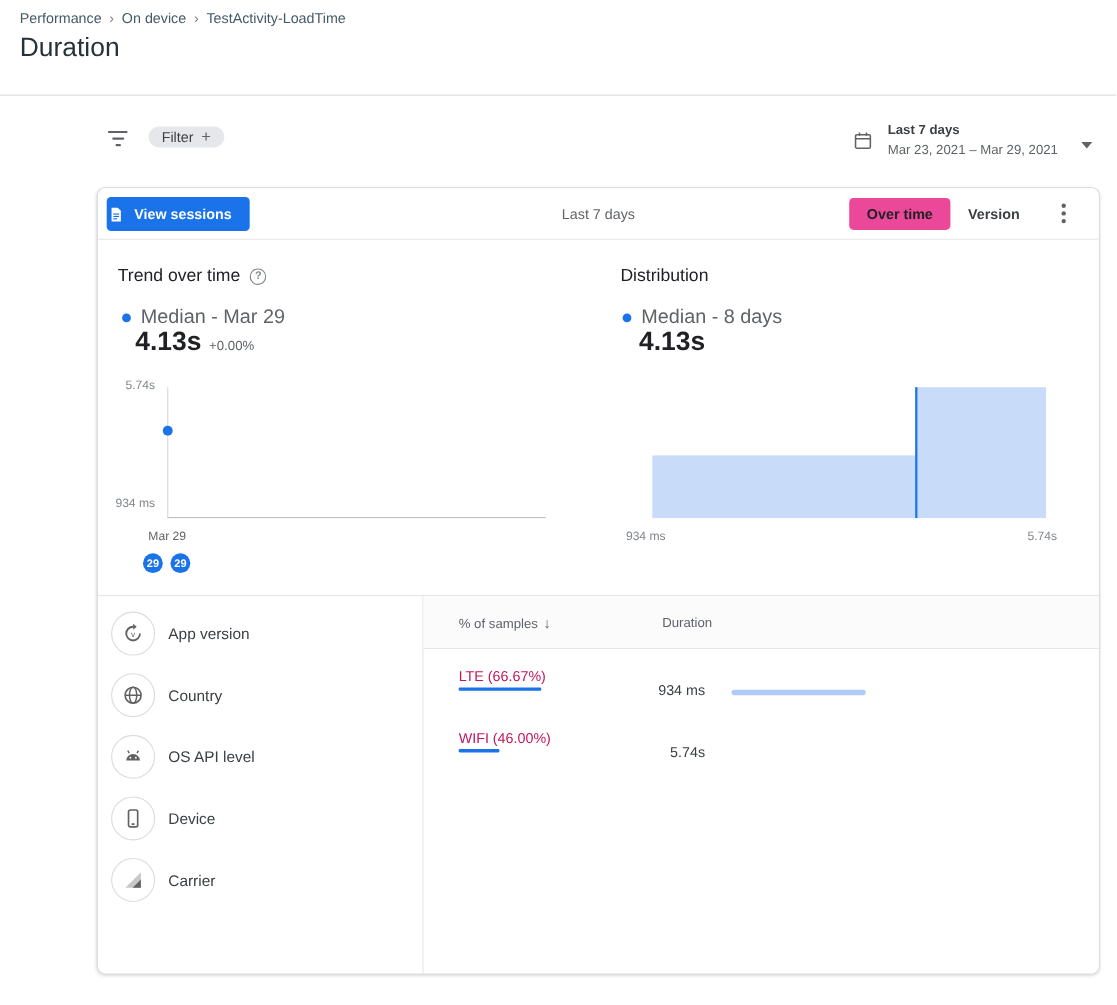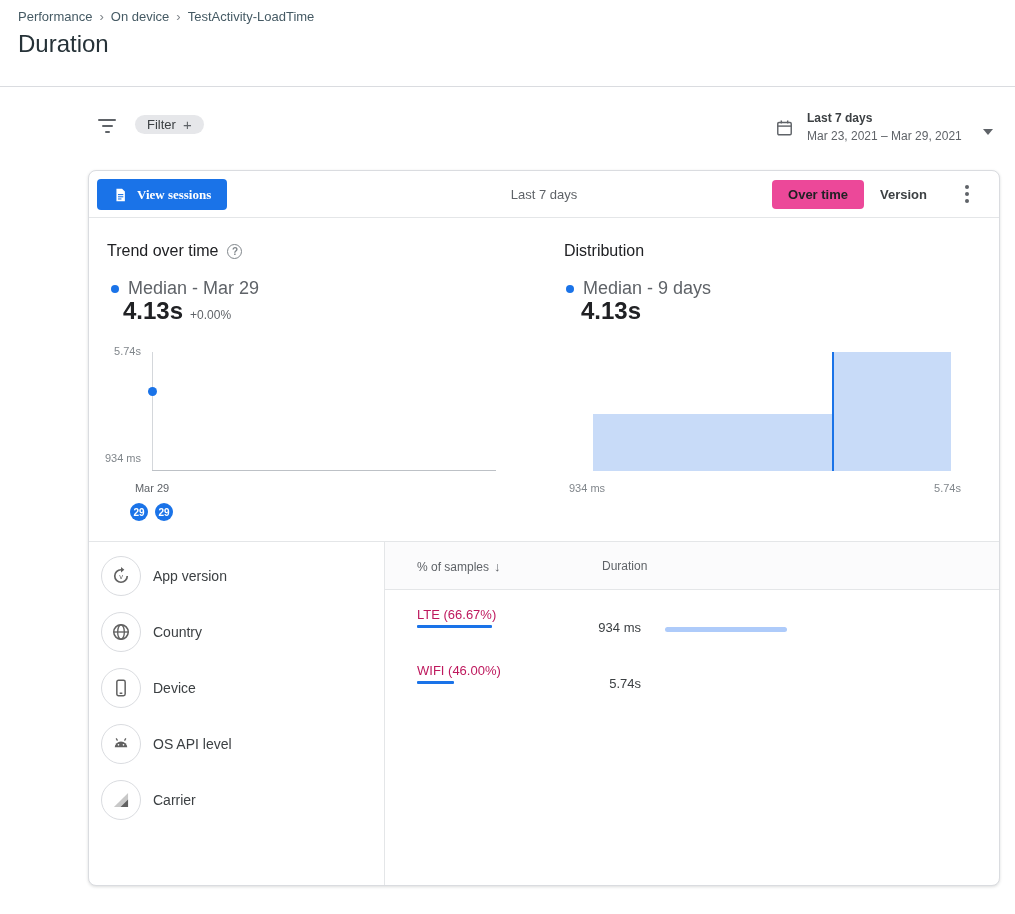--- a/index.html
+++ b/index.html
@@ -24,21 +24,21 @@
   .date-picker { left:775px; top:111px; width:228px; height:44px; display:flex; cursor:pointer; }
   .date-picker svg { margin-top:7px; }
   .dp-text { margin-left:13px; }
   .dp-title { font-size:12px; font-weight:700; color:#3c4043; }
   .dp-range { font-size:12px; color:#5f6368; margin-top:4px; }
   .dp-caret { left:983px; top:129px; width:0; height:0; border-left:5px solid transparent; border-right:5px solid transparent; border-top:6px solid #5f6368; }
 
   
   .card { left:88px; top:170px; width:912px; height:716px; background:#fff; border:1px solid #dadce0; border-radius:8px; box-shadow:0 1px 3px rgba(60,64,67,.18); overflow:hidden; }
   .card-header { position:absolute; top:0; left:0; right:0; height:47px; border-bottom:1px solid #e4e6e8; }
-  .view-sessions-btn { position:absolute; left:8px; top:8px; height:31px; background:#1a73e8; color:#fff; border:none; border-radius:4px; display:inline-flex; align-items:center; gap:9px; padding:0 16px 0 16px; font-size:13px; font-weight:700; font-family:Liberation Serif, serif; cursor:pointer; }
+  .view-sessions-btn { position:absolute; left:8px; top:8px; height:31px; background:#1a73e8; color:#fff; border:none; border-radius:4px; display:inline-flex; align-items:center; gap:9px; padding:0 16px 0 1px; font-size:13px; font-weight:700; font-family:Liberation Sans, sans-serif; cursor:pointer; }
   .period-label { position:absolute; left:0; right:0; top:16px; text-align:center; font-size:13px; color:#5f6368; pointer-events:none; }
   .tabs { position:absolute; right:56px; top:9px; display:flex; align-items:center; }
   .tab { height:29px; line-height:29px; padding:0 16px; font-size:13px; font-weight:700; color:#3c4043; border-radius:4px; cursor:pointer; }
   .tab.selected { background:#ec4899; color:#202124; }
   .kebab { position:absolute; right:24px; top:14px; width:16px; height:20px; display:flex; flex-direction:column; align-items:center; gap:3px; cursor:pointer; }
   .kebab b { width:4px; height:4px; border-radius:50%; background:#5f6368; }
 
   
   .chart-title { font-size:16px; color:#202124; display:flex; align-items:center; gap:9px; }
   .help-icon { width:15px; height:15px; border:1.4px solid #80868b; border-radius:50%; color:#80868b; font-size:10px; font-weight:700; display:inline-flex; align-items:center; justify-content:center; cursor:pointer; }
@@ -171,21 +171,21 @@
       <div class="trend-guide"></div>
       <div class="trend-point" style="top: calc(33.5% - 4.5px);"></div>
     </div>
     <div class="abs trend-xtick">Mar 29</div>
     <span class="abs range-handle" style="left:41px;">29</span>
     <span class="abs range-handle" style="left:66px;">29</span>
 
     <div class="abs dist-title chart-title">Distribution</div>
     <div class="abs dist-legend legend">
       <span class="legend-dot"></span>
-      <span>Median - 9 days</span>
+      <span>Median - 8 days</span>
     </div>
     <div class="abs dist-value big-value">4.13s</div>
     <div class="abs dist-plot">
         <div class="hist-bar" style="left: 0%; width: 66.7%; height: 48%; background: rgb(200, 219, 248);"></div>
         <div class="hist-bar" style="left: 66.7%; width: 33.3%; height: 100%; background: rgb(200, 219, 248);"></div>
         <div class="median-line" style="left: 66.7%; background: rgb(26, 115, 232);"></div>
       </div>
     <div class="abs axis-label dist-xmin">934 ms</div>
     <div class="abs axis-label dist-xmax">5.74s</div>
 
@@ -210,40 +210,40 @@
               <ellipse cx="12" cy="12" rx="4" ry="8.7" fill="none" stroke="currentColor" stroke-width="1.6"></ellipse>
               <line x1="3.3" y1="12" x2="20.7" y2="12" stroke="currentColor" stroke-width="1.6"></line>
             </svg>
           </span>
           <span class="dim-label">Country</span>
         </div>
 
         <div class="dim-item">
           <span class="icon-circle">
             <svg width="20" height="20" viewBox="0 0 24 24">
-              <rect x="7" y="2.8" width="10" height="18.4" rx="2" fill="none" stroke="currentColor" stroke-width="1.8"></rect>
-              <line x1="10.4" y1="18.3" x2="13.6" y2="18.3" stroke="currentColor" stroke-width="1.8"></line>
-            </svg>
-          </span>
-          <span class="dim-label">Device</span>
-        </div>
-
-        <div class="dim-item">
-          <span class="icon-circle">
-            <svg width="20" height="20" viewBox="0 0 24 24">
               <path d="M4.5 16 a7.5 7 0 0 1 15 0 z" fill="currentColor"></path>
               <circle cx="9" cy="13" r="1" fill="#ffffff"></circle>
               <circle cx="15" cy="13" r="1" fill="#ffffff"></circle>
               <line x1="7.8" y1="8" x2="6.2" y2="5.2" stroke="currentColor" stroke-width="1.5"></line>
               <line x1="16.2" y1="8" x2="17.8" y2="5.2" stroke="currentColor" stroke-width="1.5"></line>
             </svg>
           </span>
           <span class="dim-label">OS API level</span>
         </div>
 
+        <div class="dim-item">
+          <span class="icon-circle">
+            <svg width="20" height="20" viewBox="0 0 24 24">
+              <rect x="7" y="2.8" width="10" height="18.4" rx="2" fill="none" stroke="currentColor" stroke-width="1.8"></rect>
+              <line x1="10.4" y1="18.3" x2="13.6" y2="18.3" stroke="currentColor" stroke-width="1.8"></line>
+            </svg>
+          </span>
+          <span class="dim-label">Device</span>
+        </div>
+
 
         <div class="dim-item">
           <span class="icon-circle">
             <svg width="20" height="20" viewBox="0 0 24 24">
               <path d="M3.5 20.5 L20.5 20.5 L20.5 3.5 Z" fill="currentColor" opacity="0.35"></path>
               <path d="M11.5 20.5 L20.5 20.5 L20.5 11.5 Z" fill="currentColor"></path>
             </svg>
           </span>
           <span class="dim-label">Carrier</span>
         </div>

